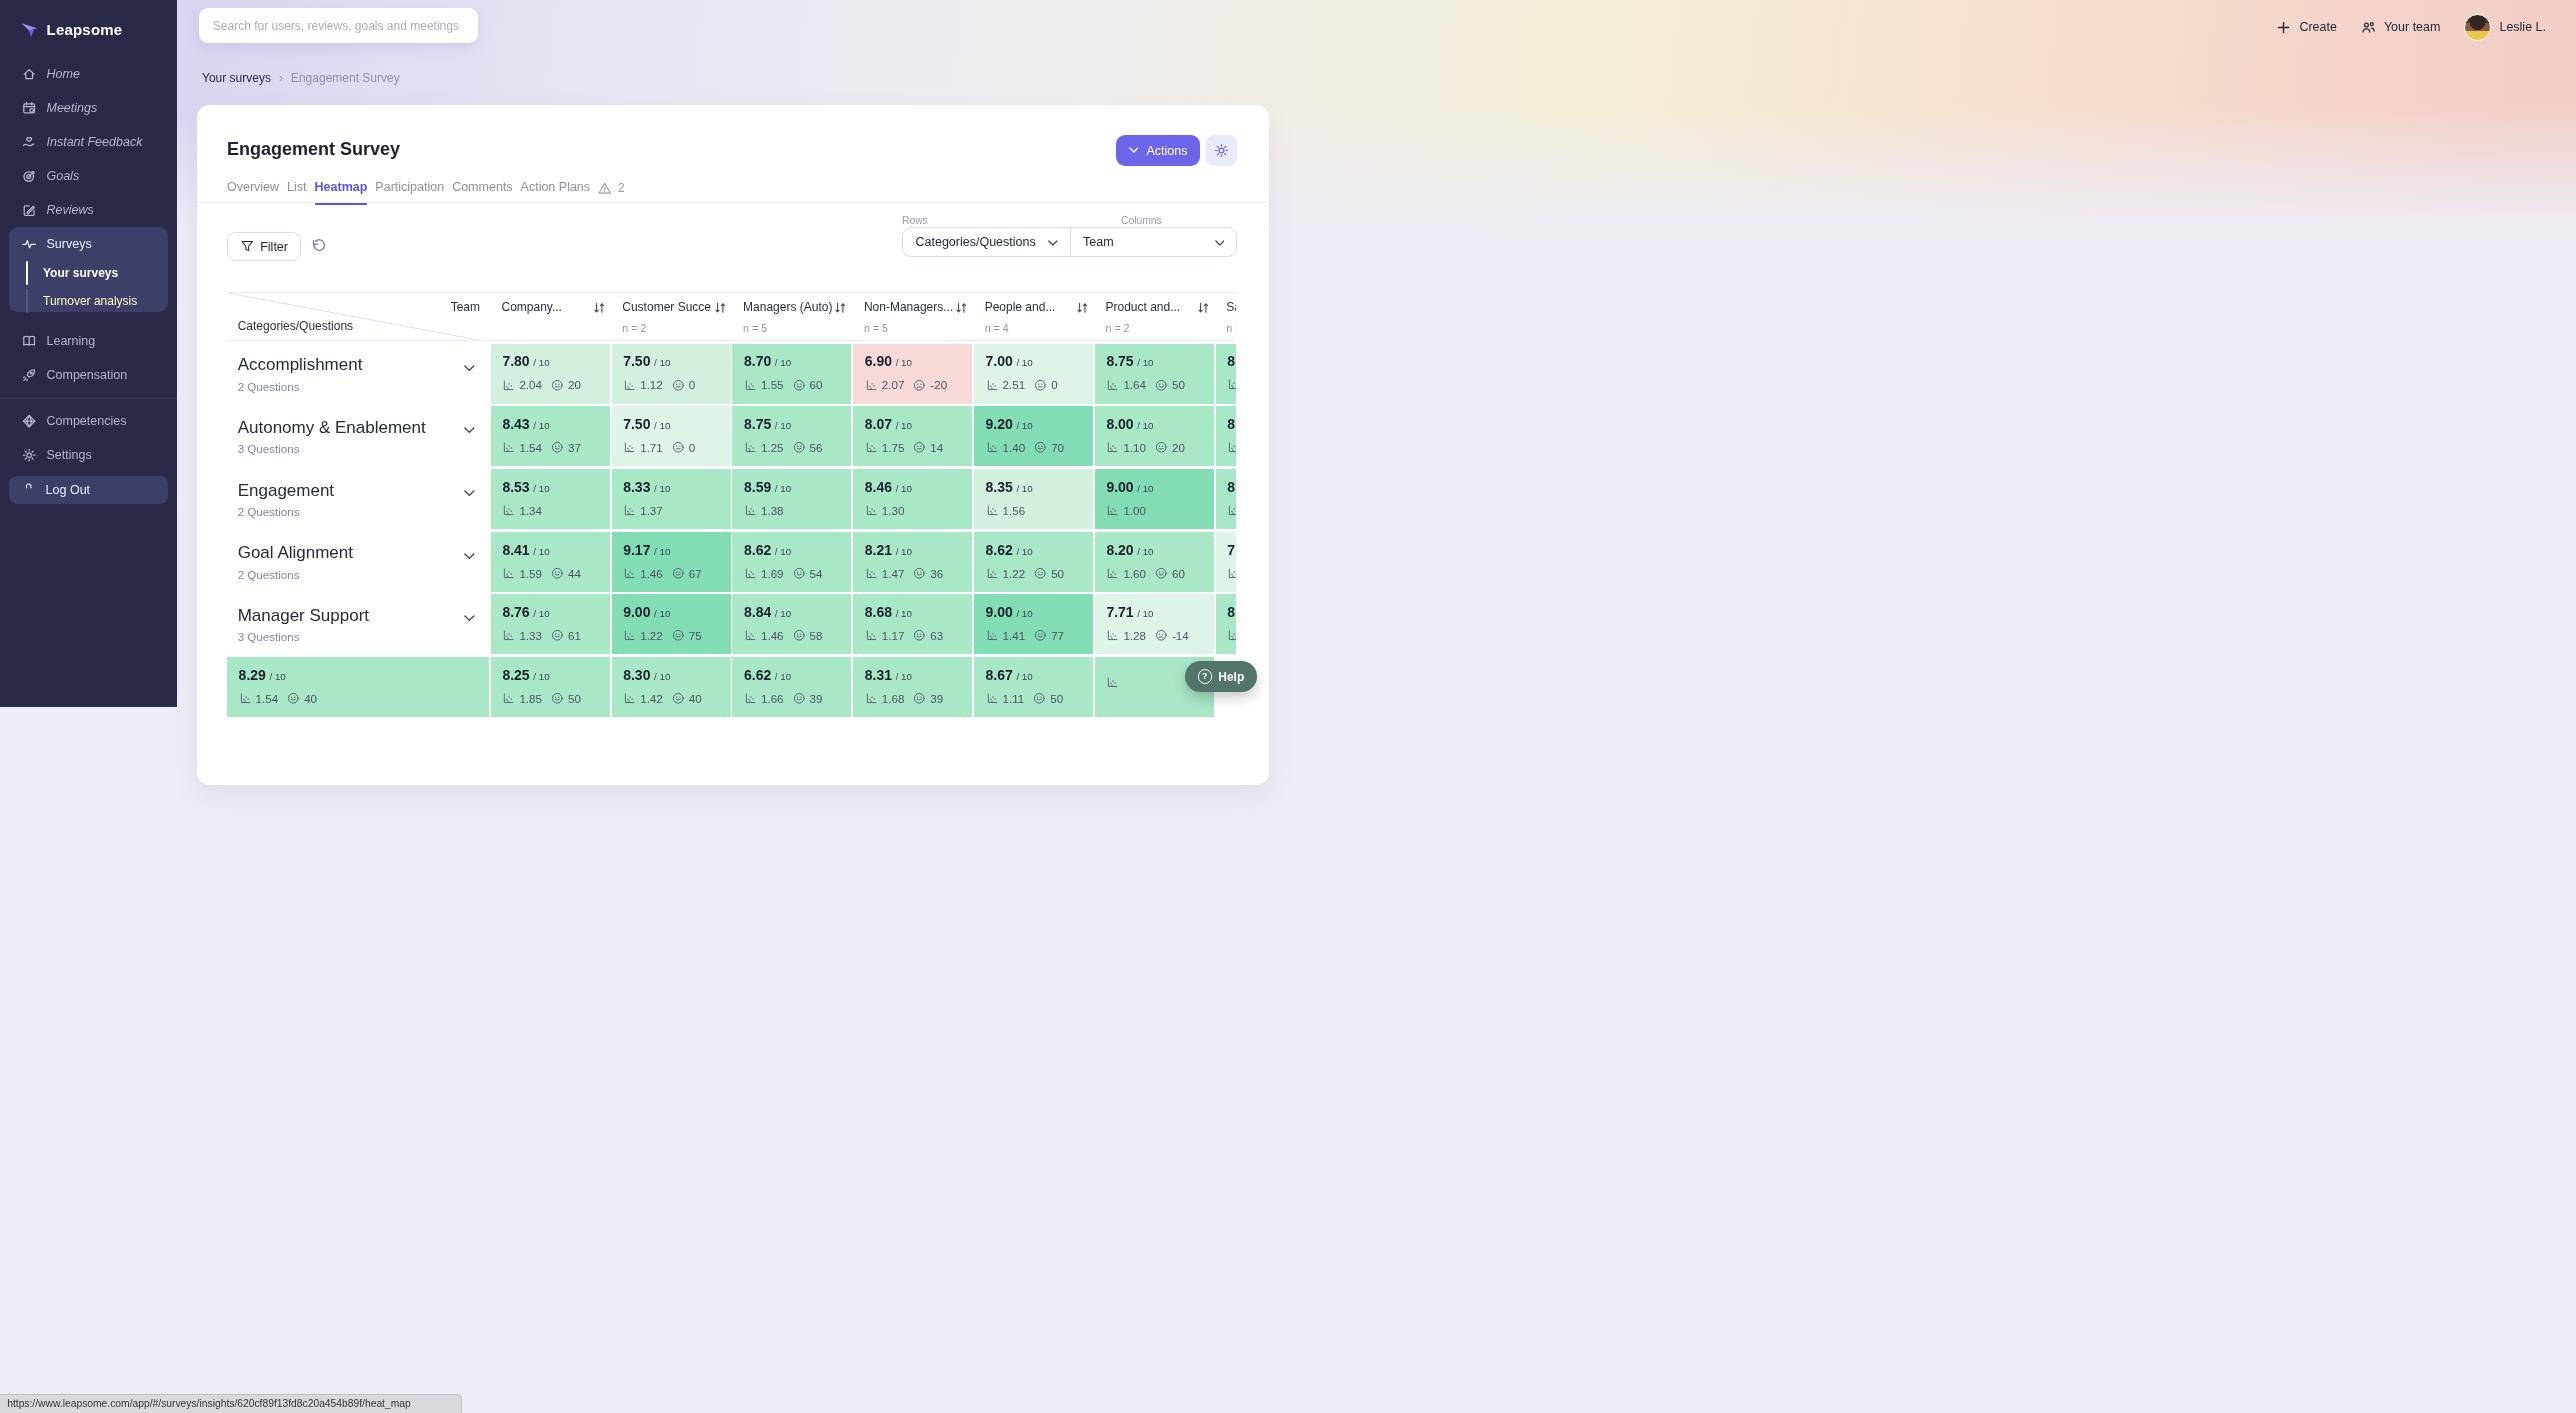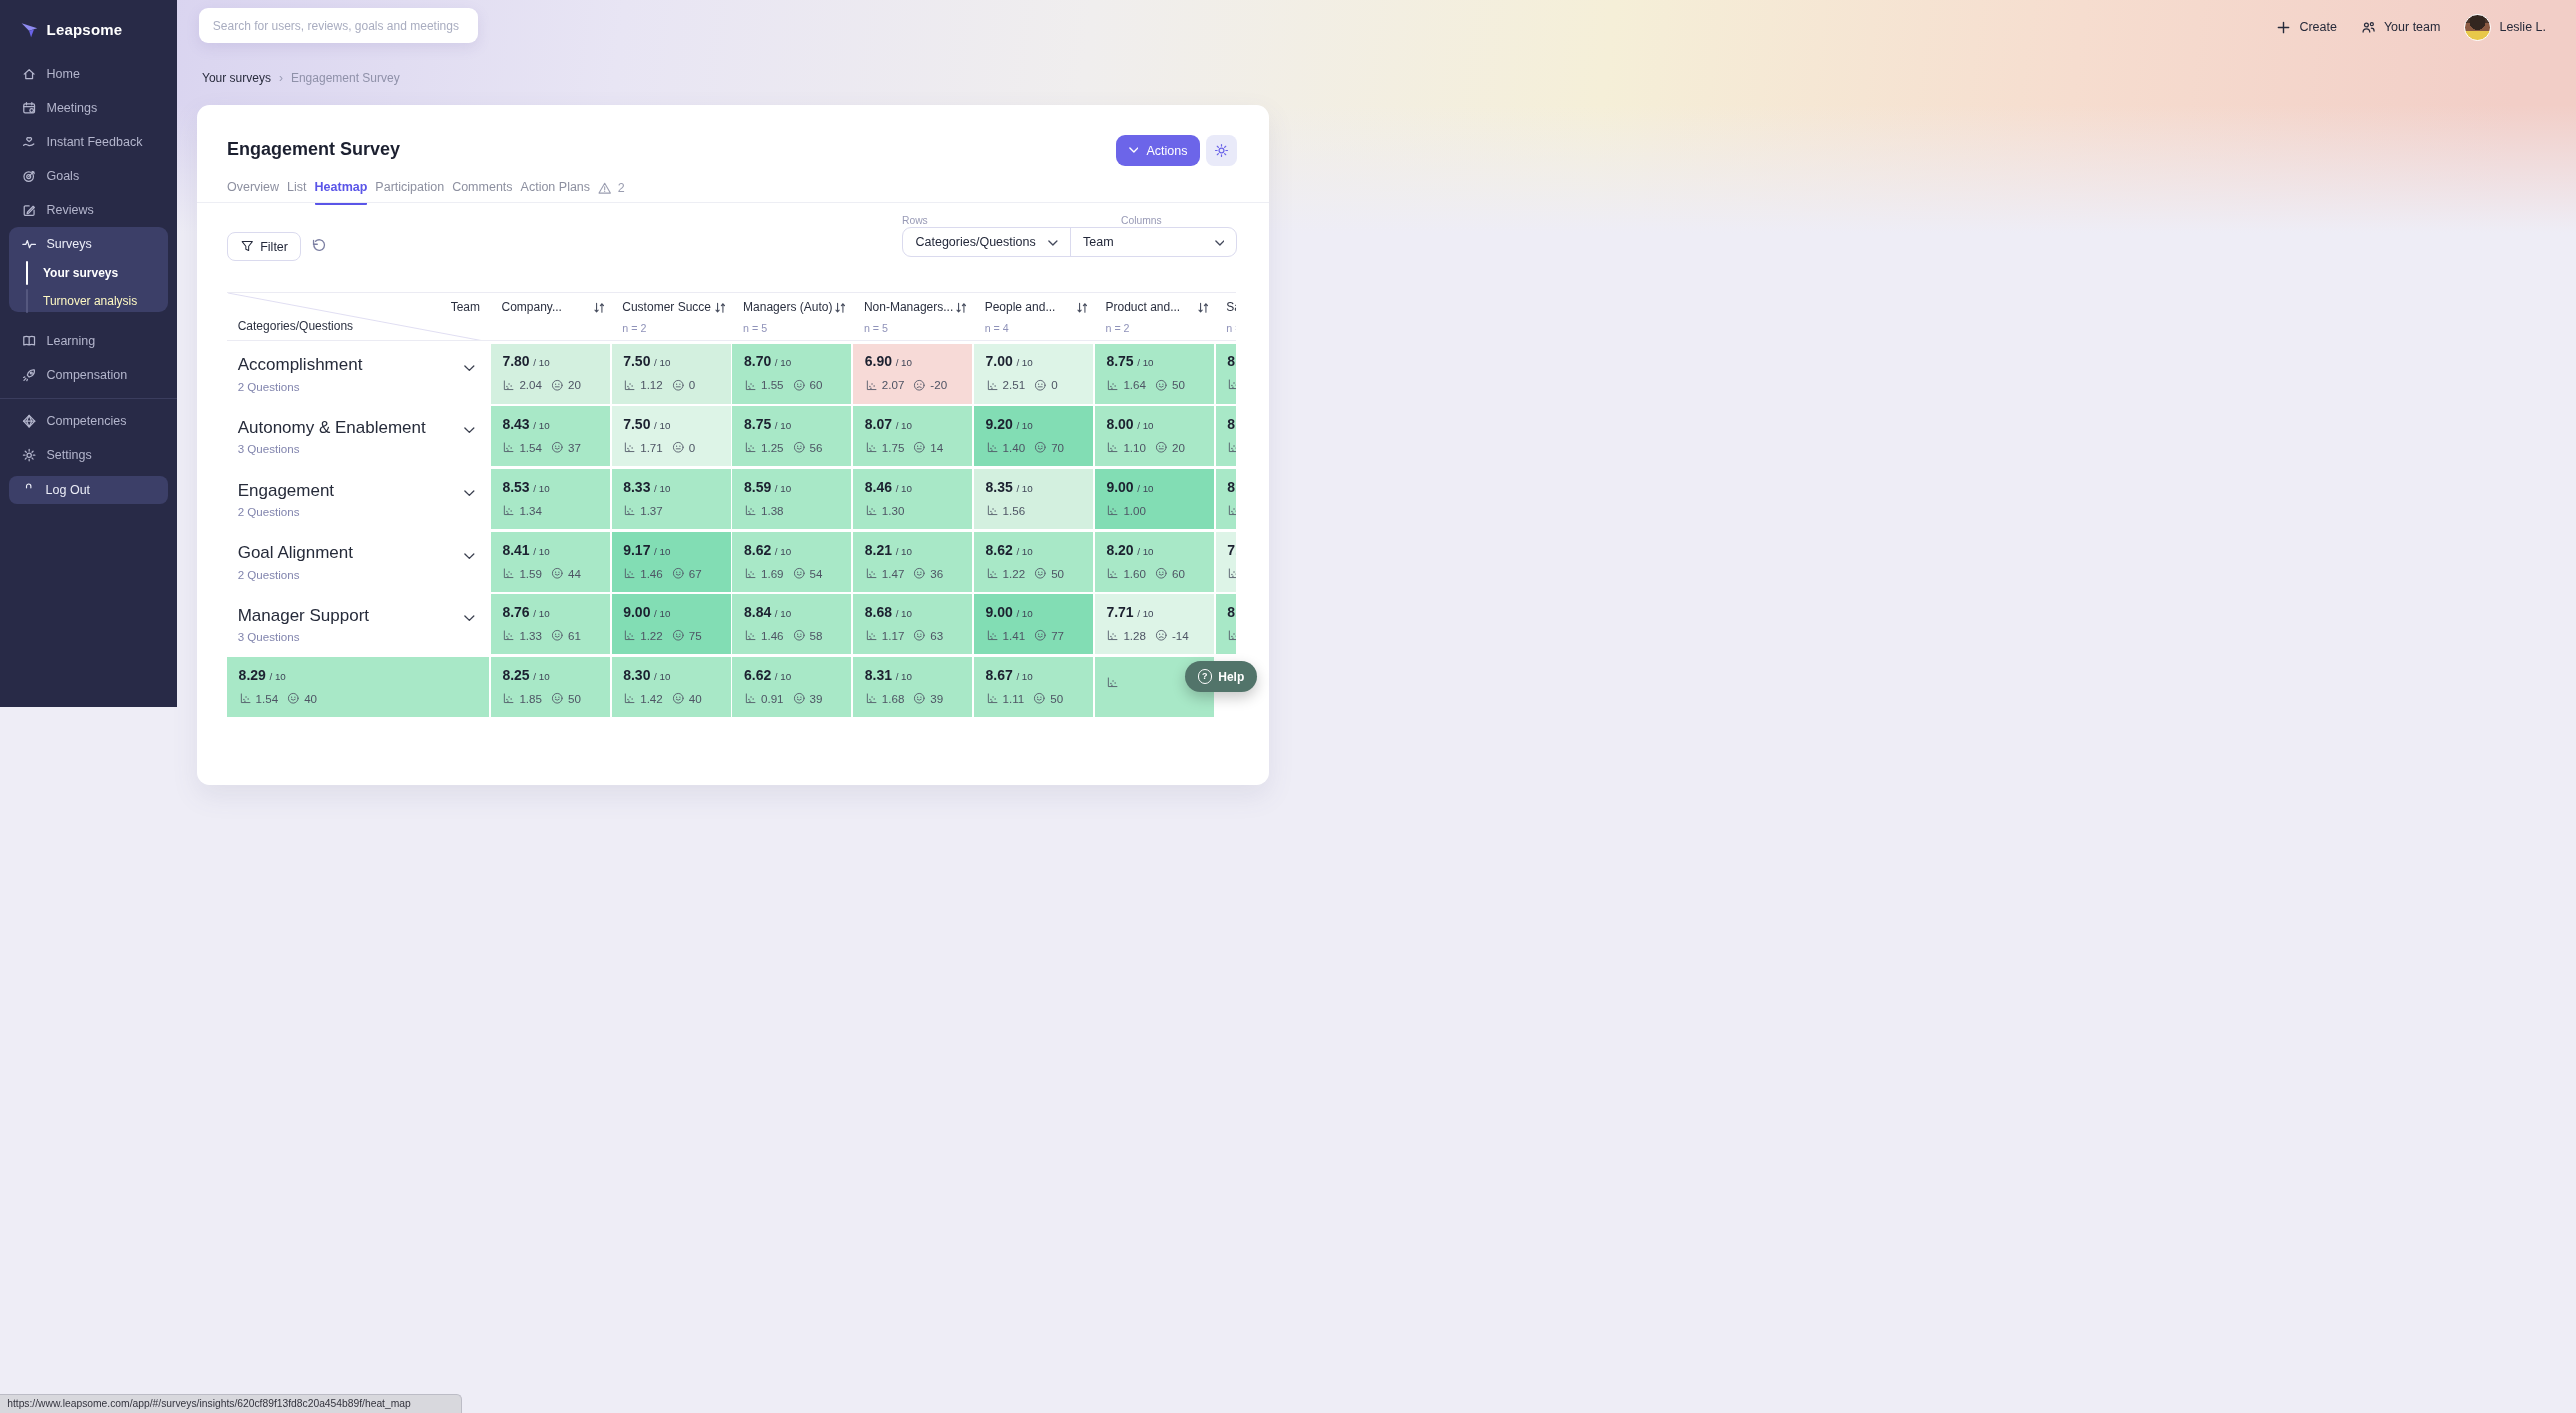--- a/index.html
+++ b/index.html
@@ -10,21 +10,21 @@
       linear-gradient(97deg, #d4ceee 0%, #e8e5f4 24%, #f0eeee 42%, #f5efd8 62%, #f6ddcf 80%, #f2cec7 97%); }
 
   
   .sidebar { position:absolute; left:0; top:0; width:177px; height:707px; background:#282a47; z-index:10; color:#b4b6cd; }
   .logo-row { position:absolute; left:19.7px; top:19.7px; display:flex; align-items:center; gap:7.2px; }
   .logo-row svg { width:19.7px; height:19.7px; }
   .logo-text { color:#fff; font-size:15px; font-weight:bold; letter-spacing:0.2px; }
   .nav-item { display:flex; align-items:center; gap:10.7px; height:34px; padding-left:21.5px; font-size:12.5px; cursor:pointer; }
   .nav-item .nav-ic { width:14.3px; height:14.3px; display:inline-flex; }
   .nav-item svg { width:14.3px; height:14.3px; stroke:#b4b6cd; fill:none; stroke-width:1.4; stroke-linecap:round; stroke-linejoin:round; }
-  #nav-main { position:absolute; top:57px; left:0; right:0; }
+  #nav-main { position:absolute; top:57px; left:0; right:0;font-style:italic; }
   .surveys-block { position:absolute; top:227px; left:9px; right:9px; height:85px; background:#3c3f68; border-radius:9px; padding-top:1.8px; }
   .surveys-block .nav-item { padding-left:12.5px; color:#eceef8; height:30px; }
   .surveys-block .nav-item svg { stroke:#eceef8; }
   .sub-item { position:relative; height:28px; display:flex; align-items:center; padding-left:34px; font-size:12px; color:#fef9c3; cursor:pointer; }
   .sub-item.active { color:#ffffff; font-weight:bold; }
   .sub-item .rail { position:absolute; left:17px; top:1.8px; bottom:1.8px; width:1.8px; background:#55587f; border-radius:1.8px; }
   .sub-item.active .rail { background:#ffffff; }
   #nav-second { position:absolute; top:324px; left:0; right:0; }
   .side-divider { position:absolute; top:398px; left:0; right:0; height:0.9px; background:#3b3d5e; }
   #nav-third { position:absolute; top:404px; left:0; right:0; }
@@ -1131,21 +1131,21 @@
           <div class="cell t-g3"><span class="score">6.62</span><span class="denom">/ 10</span><div class="metrics">
               <span style="display: inline-flex;">
                 <svg viewBox="0 0 16 16">
                   <path d="M3 2.5 V13.5 H14"></path>
                   <circle class="dot" cx="6.3" cy="9.6" r=".85"></circle>
                   <circle class="dot" cx="9" cy="6.4" r=".85"></circle>
                   <circle class="dot" cx="11.7" cy="9" r=".85"></circle>
                   <circle class="dot" cx="7.6" cy="11.8" r=".85"></circle>
                 </svg>
               </span>
-              <span>0.91</span>
+              <span>1.66</span>
               <span class="nps" style="display: inline-flex;">
                 <svg viewBox="0 0 16 16">
                   <circle cx="8" cy="8" r="6.2"></circle>
                   <circle class="dot" cx="5.9" cy="6.6" r=".8"></circle>
                   <circle class="dot" cx="10.1" cy="6.6" r=".8"></circle>
                   <path d="M5.4 9.4 q2.6 2.4 5.2 0"></path>
                 </svg>
               </span>
               <span>39</span>
             </div></div>

